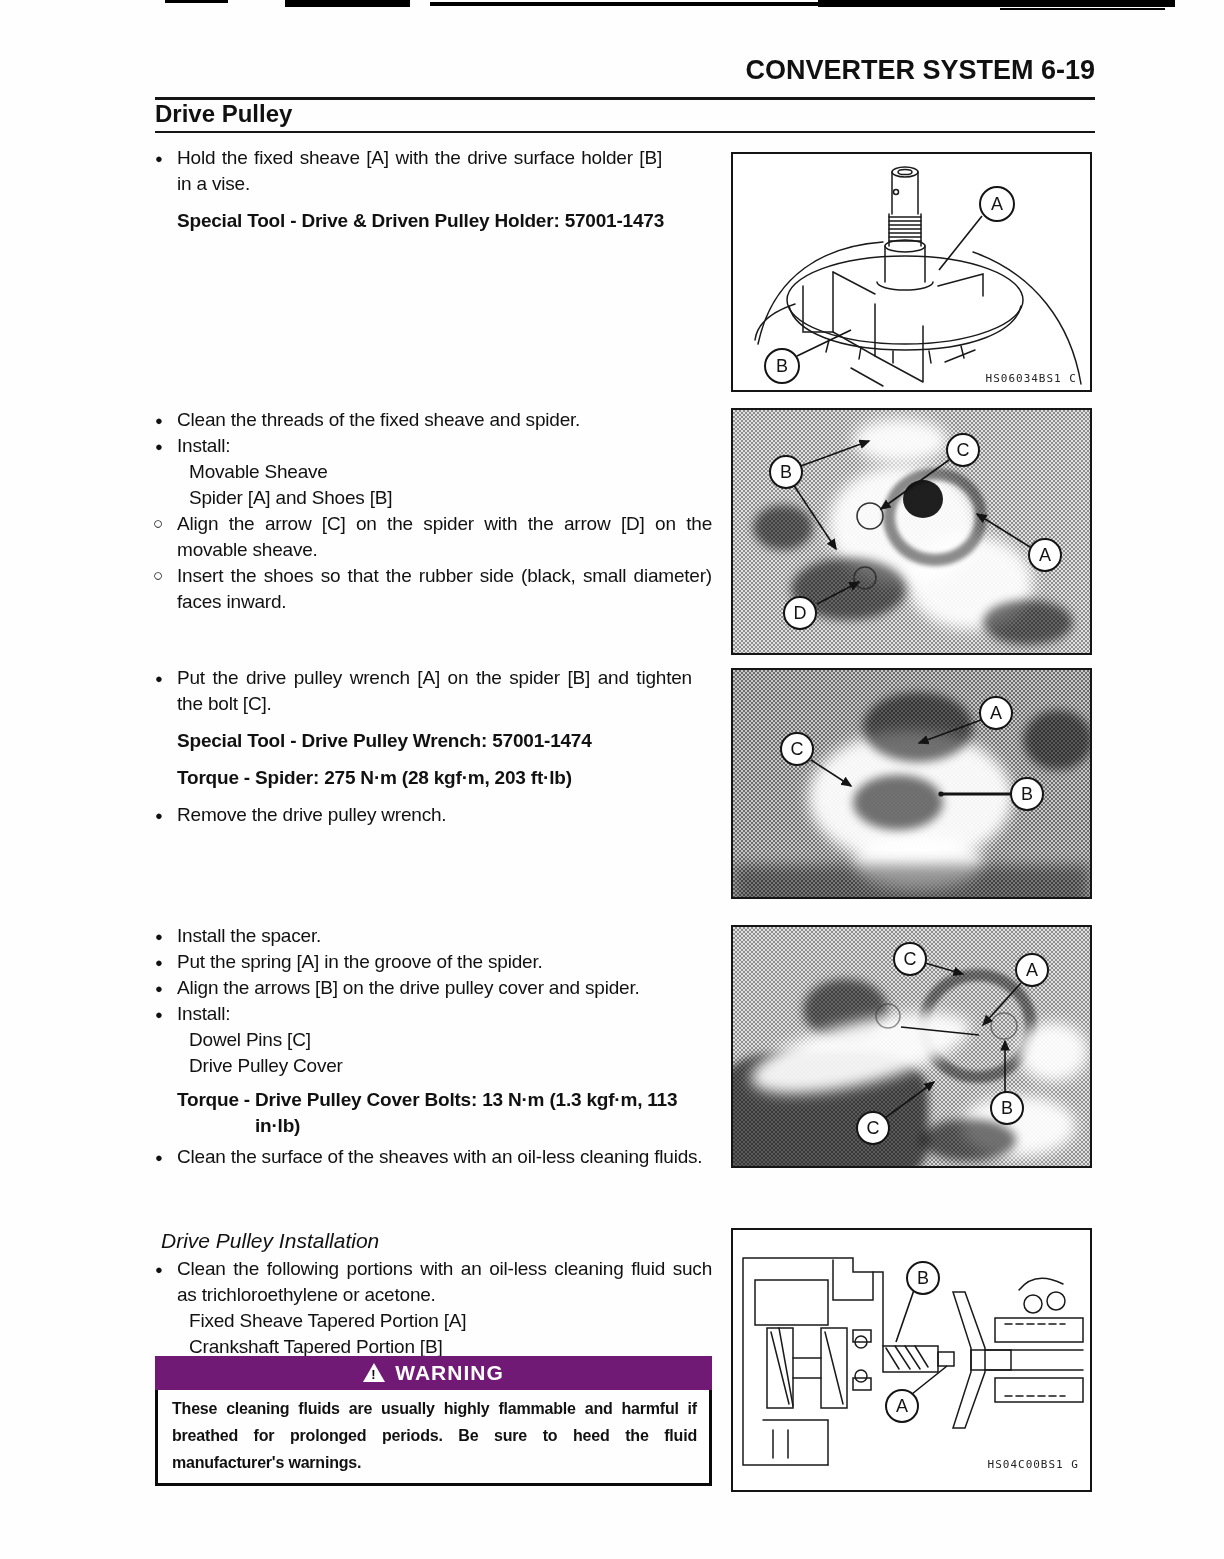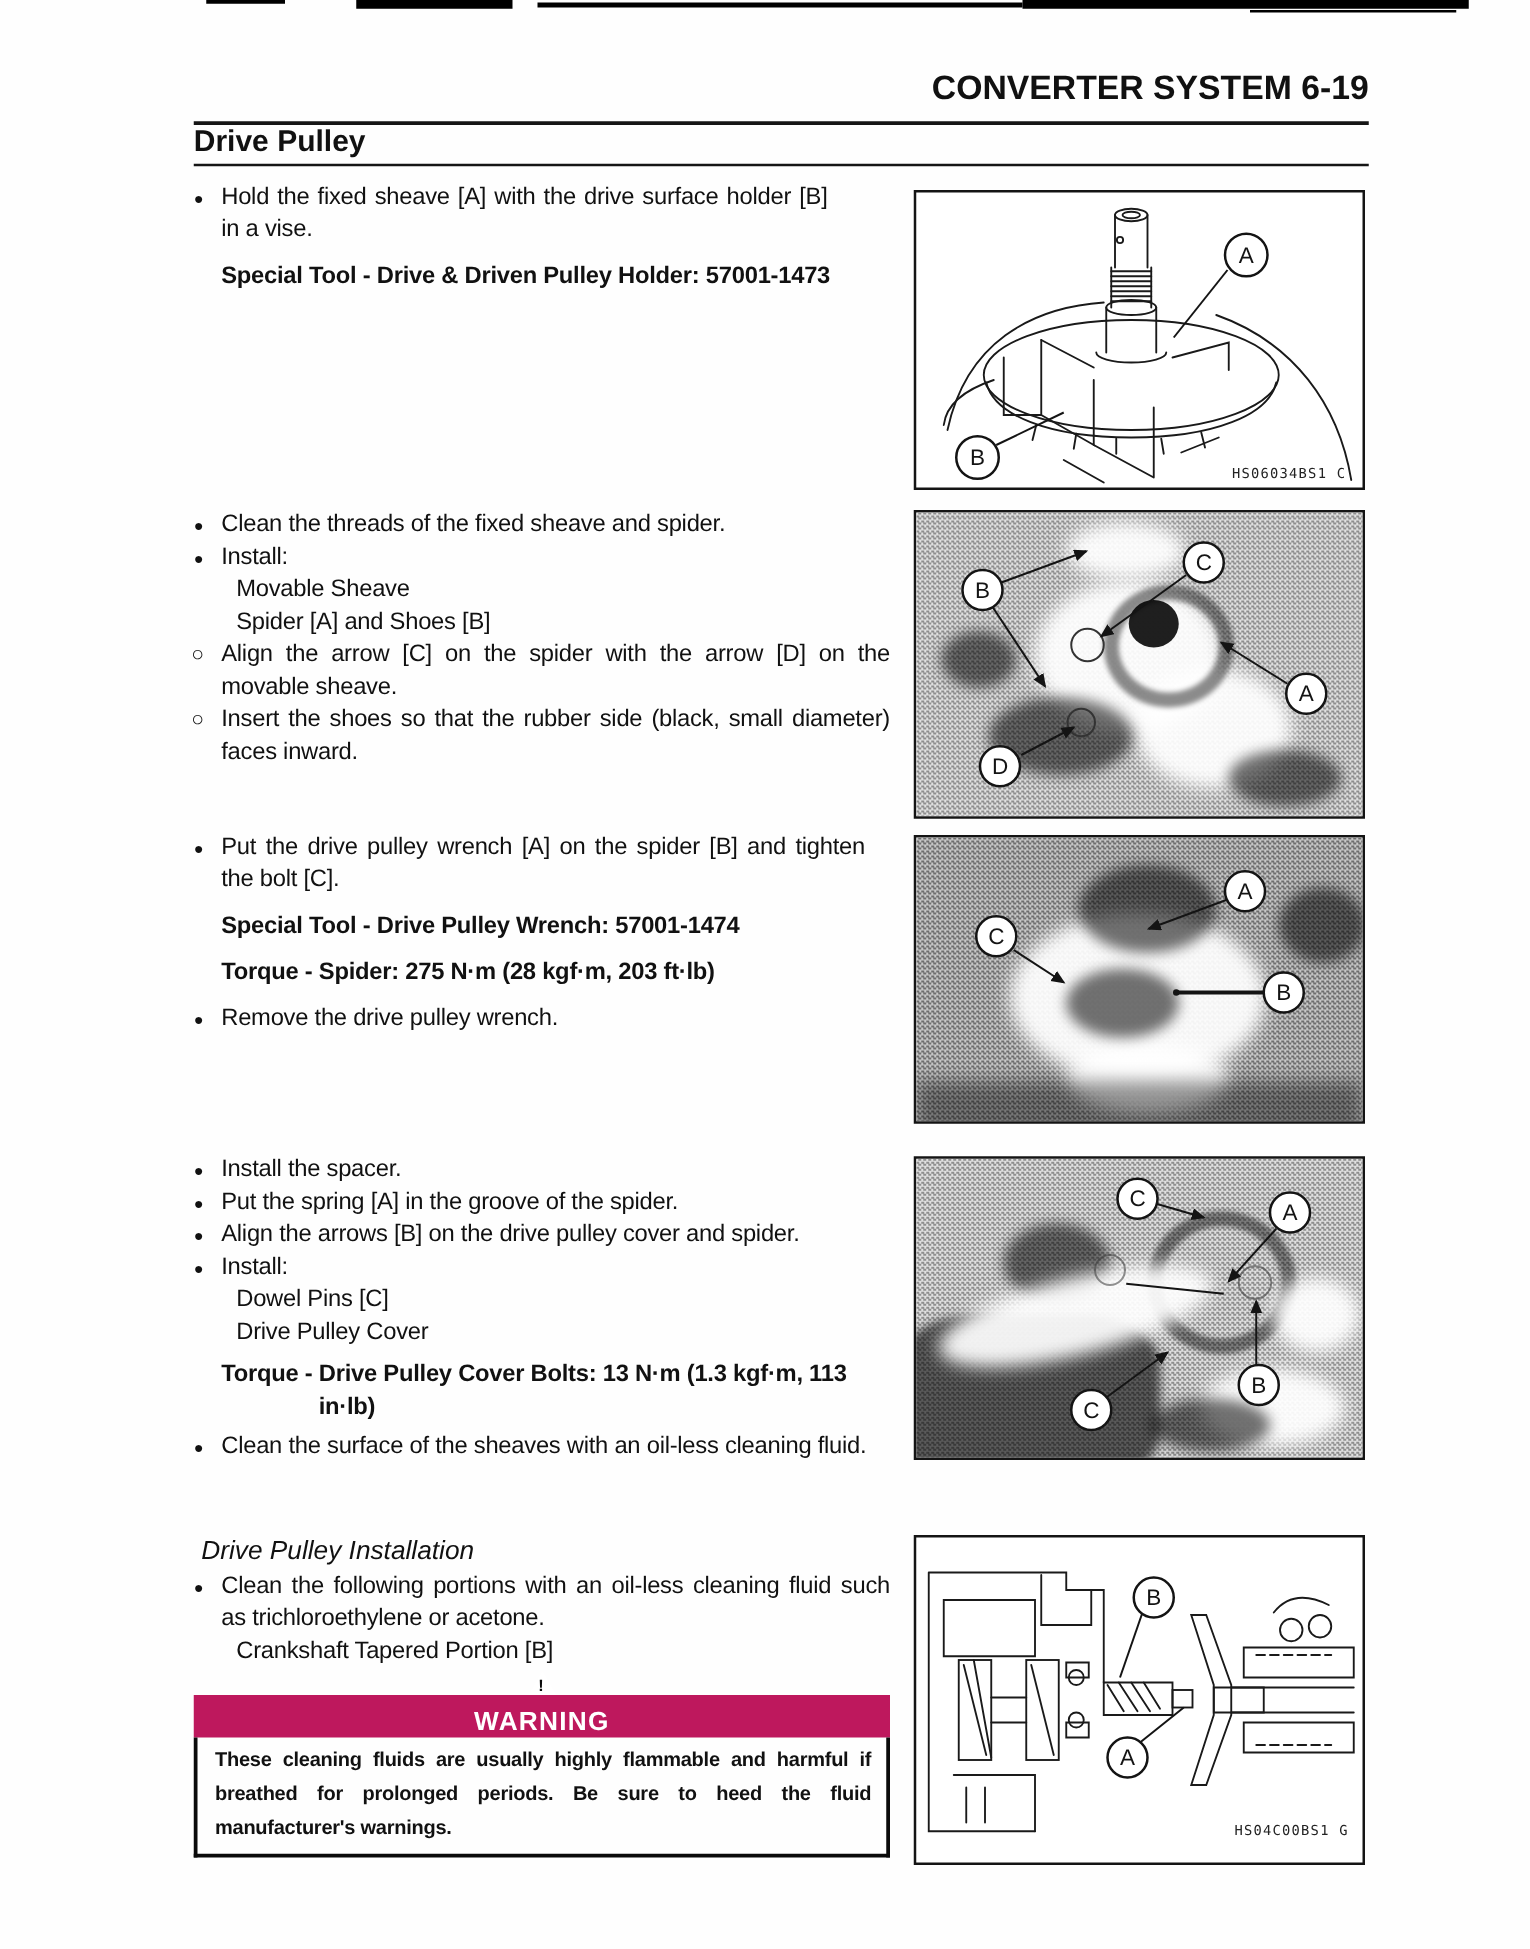--- a/index.html
+++ b/index.html
@@ -16,21 +16,21 @@
   .p.circ::before{content:"○";position:absolute;left:-2px;top:0;font-size:17px;line-height:26px;}
   .sub{padding-left:34px;text-align:left;}
   .boldline{font-weight:700;text-align:left;}
   .tool{margin-top:11px;}
   .mt{margin-top:11px;}
   .torqwrap{padding-left:100px;text-indent:-78px;}
   .pr50{padding-right:50px;}
   .pr20{padding-right:20px;}
   .ihead{position:relative;margin:0;font-size:21px;line-height:26px;font-style:italic;padding-left:6px;}
   .warnbox{position:absolute;left:155px;top:1356px;width:557px;box-sizing:border-box;}
-  .warnbar{background:#be185d;height:34px;display:flex;align-items:center;justify-content:flex-end;gap:10px;flex-direction:column;}
+  .warnbar{background:#701a75;height:34px;display:flex;align-items:center;justify-content:center;gap:10px;}
   .warnbar .wt{color:#fff;font-weight:700;font-size:21px;letter-spacing:1px;}
   .tri{position:relative;width:0;height:0;border-left:11px solid transparent;
        border-right:11px solid transparent;border-bottom:19px solid #fff;margin-top:-2px;}
   .tri::after{content:"!";position:absolute;left:-3px;top:4px;color:#0a0a0a;font-weight:700;font-size:13px;}
   .warnbody{border:3px solid #0a0a0a;border-top:none;padding:5px 12px 7px 14px;font-weight:700;
             font-size:16px;line-height:27px;text-align:justify;letter-spacing:-0.2px;}
   .fig{position:absolute;left:731px;width:361px;border:2px solid #141414;background:#fff;
        box-sizing:border-box;overflow:hidden;margin:0;}
   .fig svg{display:block;position:absolute;left:0;top:0;}
   .ht{position:absolute;left:0;top:0;right:0;bottom:0;
@@ -85,26 +85,27 @@
   </div>
 
   <div class="blk" style="top:923px;">
     <p class="p bullet">Install the spacer.</p>
     <p class="p bullet">Put the spring [A] in the groove of the spider.</p>
     <p class="p bullet">Align the arrows [B] on the drive pulley cover and spider.</p>
     <p class="p bullet">Install:</p>
     <p class="p sub">Dowel Pins [C]</p>
     <p class="p sub">Drive Pulley Cover</p>
     <p class="p boldline torqwrap" style="margin-top:8px;">Torque - Drive Pulley Cover Bolts:  13 N·m (1.3 kgf·m, 113 in·lb)</p>
-    <p class="p bullet" style="margin-top:5px;">Clean the surface of the sheaves with an oil-less cleaning fluid.</p>
+    <p class="p bullet" style="margin-top:5px;">Clean the surface of the sheaves with an oil-less cleaning fluids.</p>
   </div>
 
   <div class="blk" style="top:1228px;">
     <p class="ihead">Drive Pulley Installation</p>
     <p class="p bullet" style="margin-top:2px;">Clean the following portions with an oil-less cleaning fluid such as trichloroethylene or acetone.</p>
+    <p class="p sub">Fixed Sheave Tapered Portion [A]</p>
     <p class="p sub">Crankshaft Tapered Portion [B]</p>
   </div>
 
   <div class="warnbox">
     <div class="warnbar">
       <span class="tri"></span>
       <span class="wt">WARNING</span>
     </div>
     <div class="warnbody">These cleaning fluids are usually highly flammable and harmful if breathed for prolonged periods. Be sure to heed the fluid manufacturer's warnings.</div>
   </div>

